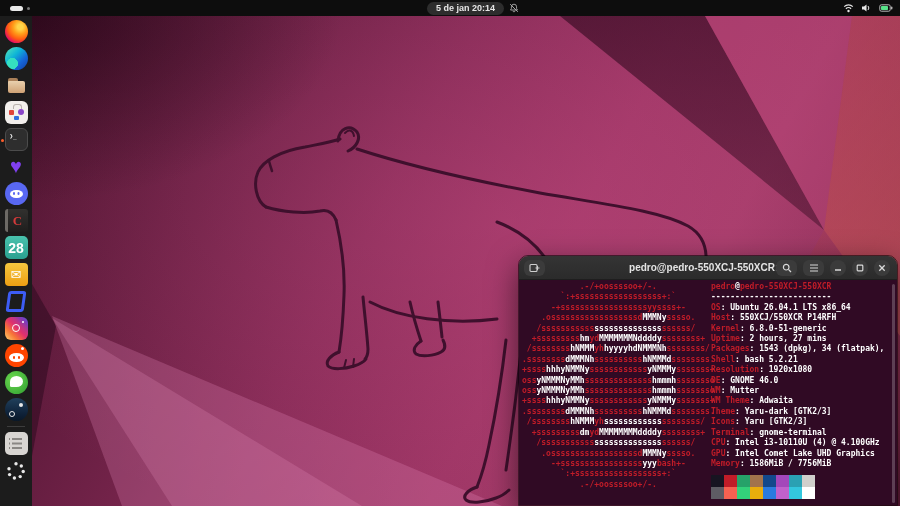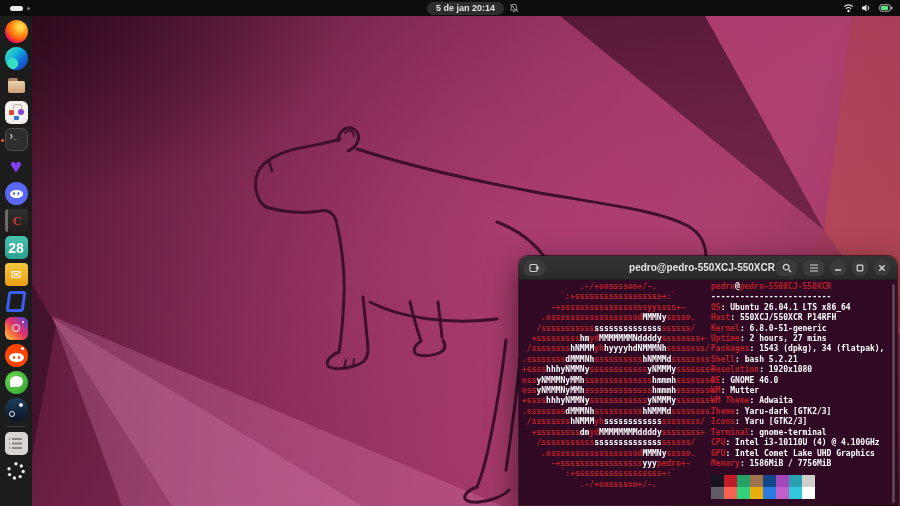--- a/index.html
+++ b/index.html
@@ -312,21 +312,21 @@
 <span class="r">.ssssssss</span><span class="w">dMMMNh</span><span class="r">ssssssssss</span><span class="w">hNMMMd</span><span class="r">ssssssss.</span>
 <span class="r">+ssss</span><span class="w">hhhyNMMNy</span><span class="r">ssssssssssss</span><span class="w">yNMMMy</span><span class="r">sssssss+</span>
 <span class="r">oss</span><span class="w">yNMMMNyMMh</span><span class="r">ssssssssssssss</span><span class="w">hmmmh</span><span class="r">ssssssso</span>
 <span class="r">oss</span><span class="w">yNMMMNyMMh</span><span class="r">ssssssssssssss</span><span class="w">hmmmh</span><span class="r">ssssssso</span>
 <span class="r">+ssss</span><span class="w">hhhyNMMNy</span><span class="r">ssssssssssss</span><span class="w">yNMMMy</span><span class="r">sssssss+</span>
 <span class="r">.ssssssss</span><span class="w">dMMMNh</span><span class="r">ssssssssss</span><span class="w">hNMMMd</span><span class="r">ssssssss.</span>
 <span class="r"> /ssssssss</span><span class="w">hNMMM</span><span class="r">yh</span><span class="w">ssssssssssss</span><span class="r">ssssssss/</span>
 <span class="r">  +sssssssss</span><span class="w">dm</span><span class="r">yd</span><span class="w">MMMMMMMMddddy</span><span class="r">ssssssss+</span>
 <span class="r">   /sssssssssss</span><span class="w">ssssssssssssss</span><span class="r">ssssss/</span>
 <span class="r">    .ossssssssssssssssssd</span><span class="w">MMMNy</span><span class="r">sssso.</span>
-<span class="r">      -+sssssssssssssssss</span><span class="w">yyy</span><span class="r">pedro+-</span>
+<span class="r">      -+sssssssssssssssss</span><span class="w">yyy</span><span class="r">bash+-</span>
 <span class="r">        `:+ssssssssssssssssss+:`</span>
 <span class="r">            .-/+oossssoo+/-.</span></pre>
       <div class="info" id="nf-info"><div class="iline"><span class="r">pedro</span><span class="w">@</span><span class="r">pedro-550XCJ-550XCR</span></div><div class="iline w">-------------------------</div><div class="iline"><span class="r">OS</span><span class="w">: Ubuntu 26.04.1 LTS x86_64</span></div><div class="iline"><span class="r">Host</span><span class="w">: 550XCJ/550XCR P14RFH</span></div><div class="iline"><span class="r">Kernel</span><span class="w">: 6.8.0-51-generic</span></div><div class="iline"><span class="r">Uptime</span><span class="w">: 2 hours, 27 mins</span></div><div class="iline"><span class="r">Packages</span><span class="w">: 1543 (dpkg), 34 (flatpak),</span></div><div class="iline"><span class="r">Shell</span><span class="w">: bash 5.2.21</span></div><div class="iline"><span class="r">Resolution</span><span class="w">: 1920x1080</span></div><div class="iline"><span class="r">DE</span><span class="w">: GNOME 46.0</span></div><div class="iline"><span class="r">WM</span><span class="w">: Mutter</span></div><div class="iline"><span class="r">WM Theme</span><span class="w">: Adwaita</span></div><div class="iline"><span class="r">Theme</span><span class="w">: Yaru-dark [GTK2/3]</span></div><div class="iline"><span class="r">Icons</span><span class="w">: Yaru [GTK2/3]</span></div><div class="iline"><span class="r">Terminal</span><span class="w">: gnome-terminal</span></div><div class="iline"><span class="r">CPU</span><span class="w">: Intel i3-10110U (4) @ 4.100GHz</span></div><div class="iline"><span class="r">GPU</span><span class="w">: Intel Comet Lake UHD Graphics</span></div><div class="iline"><span class="r">Memory</span><span class="w">: 1586MiB / 7756MiB</span></div><div class="pal"><div class="prow"><span class="pblock" style="background:#171421"></span><span class="pblock" style="background:#C01C28"></span><span class="pblock" style="background:#26A269"></span><span class="pblock" style="background:#A2734C"></span><span class="pblock" style="background:#12488B"></span><span class="pblock" style="background:#A347BA"></span><span class="pblock" style="background:#2AA1B3"></span><span class="pblock" style="background:#D0CFCC"></span></div><div class="prow"><span class="pblock" style="background:#5E5C64"></span><span class="pblock" style="background:#F66151"></span><span class="pblock" style="background:#33D17A"></span><span class="pblock" style="background:#E9AD0C"></span><span class="pblock" style="background:#2A7BDE"></span><span class="pblock" style="background:#C061CB"></span><span class="pblock" style="background:#33C7DE"></span><span class="pblock" style="background:#FFFFFF"></span></div></div></div>
       <div class="scrollbar"></div>
     </div>
   </div>
 
 </div>
 
 </body></html>

